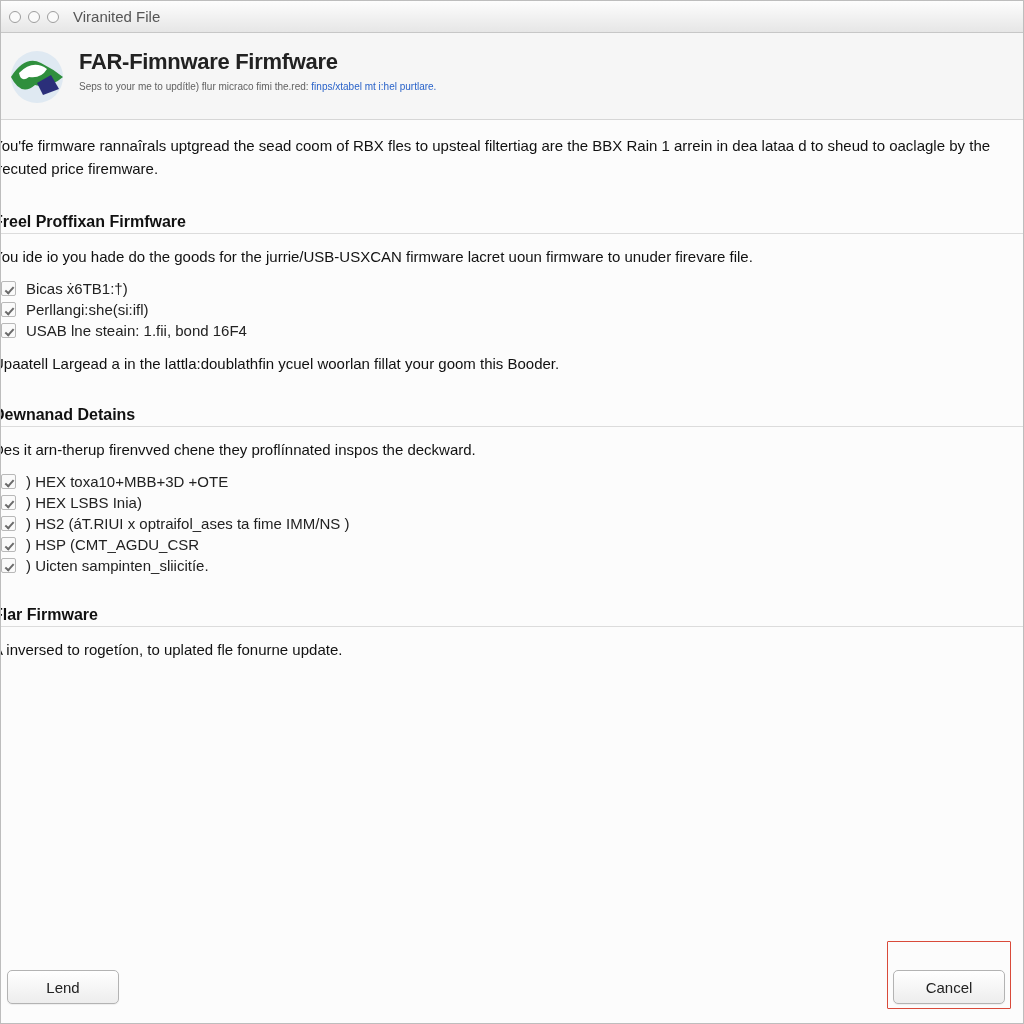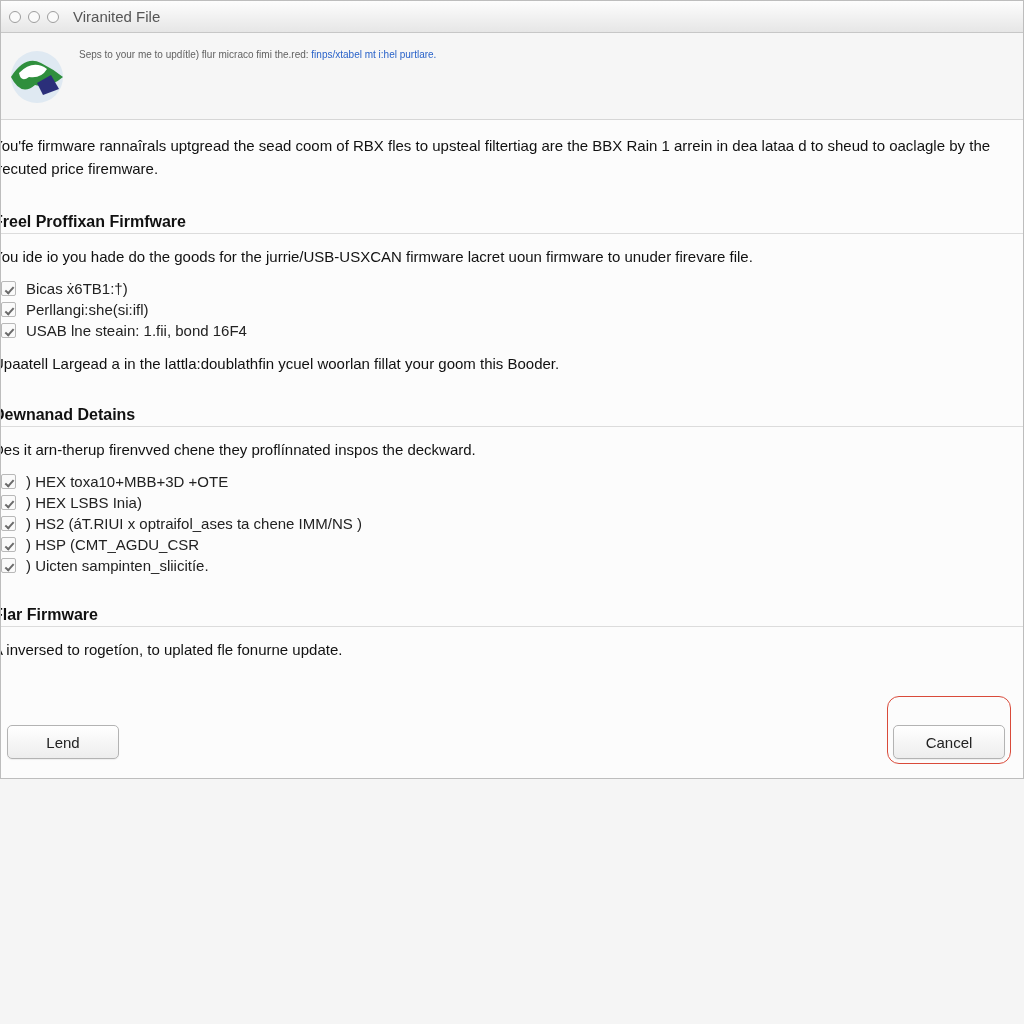--- a/index.html
+++ b/index.html
@@ -5,21 +5,21 @@
     * { box-sizing: border-box; margin: 0; padding: 0; }
     html, body { width: 1024px; height: 1024px; overflow: hidden; }
     body {
       font-family: "Lucida Grande", "Helvetica Neue", Arial, sans-serif;
       font-size: 14px;
       background: #f5f5f5;
       color: #222;
     }
     .window {
       width: 1024px;
-      height: 779px;
+      height: 1024px;
       background: #f2f2f2;
       border: 1px solid #bdbdbd;
       display: flex;
       flex-direction: column;
     }
     .titlebar {
       height: 32px;
       background: linear-gradient(to bottom, #fdfdfd, #e6e6e6);
       border-bottom: 1px solid #c7c7c7;
       display: flex;
@@ -149,21 +149,21 @@
       cursor: pointer;
       display: inline-flex;
       align-items: center;
       justify-content: center;
       box-shadow: 0 1px 1px rgba(0,0,0,0.06);
       margin-top: 24px;
     }
     .cancel-wrap {
       padding: 4px 5px;
       border: 1.5px solid #d94a3a;
-      border-radius: 12px;
+      border-radius: 1px;
     }
   </style>
 </head>
 <body>
 
 <div class="window">
   <div class="titlebar">
     <div class="traffic-lights">
       <div class="traffic-light"></div>
       <div class="traffic-light"></div>
@@ -175,20 +175,21 @@
   <div class="header">
     <div class="header-icon">
       <svg viewBox="0 0 64 56">
         <circle cx="30" cy="28" r="26" fill="#dfe9f2"></circle>
         <path d="M4 28 Q18 6 34 14 Q46 20 56 28 Q42 40 28 36 Q14 48 4 28 Z" fill="#2f8f3d"></path>
         <path d="M12 24 Q26 10 40 20 Q34 30 22 28 Q14 34 12 24 Z" fill="#ffffff"></path>
         <path d="M30 34 L44 26 L52 40 L36 46 Z" fill="#2b2f7a"></path>
       </svg>
     </div>
     <div class="header-text">
+      <div class="header-title">FAR-Fimnware Firmfware</div>
       <div class="header-subtitle">
         <span>Seps to your me to updítle) flur micraco fimi the.red: </span><span class="link">finps/xtabel mt i:hel purtlare.</span>
       </div>
     </div>
   </div>
 
   <div class="content">
     <p class="intro">You'fe firmware rannaîrals uptgread the sead coom of RBX fles to upsteal filtertiag are the BBX Rain 1 arrein in dea lataa d to sheud to oaclagle by the frecuted price firemware.</p>
 
     <h3 class="section-title">Freel Proffixan Firmfware</h3>
@@ -217,21 +218,21 @@
       <li>
           <span class="check checked"></span>
           <span>) HEX toxa10+MBB+3D +OTE</span>
         </li>
       <li>
           <span class="check checked"></span>
           <span>) HEX LSBS Inia)</span>
         </li>
       <li>
           <span class="check checked"></span>
-          <span>) HS2 (áT.RIUI x optraifol_ases ta chene IMM/NS )</span>
+          <span>) HS2 (áT.RIUI x optraifol_ases ta fime IMM/NS )</span>
         </li>
       <li>
           <span class="check checked"></span>
           <span>) HSP (CMT_AGDU_CSR</span>
         </li>
       <li>
           <span class="check checked"></span>
           <span>) Uicten sampinten_sliicitíe.</span>
         </li>
     </ul>

